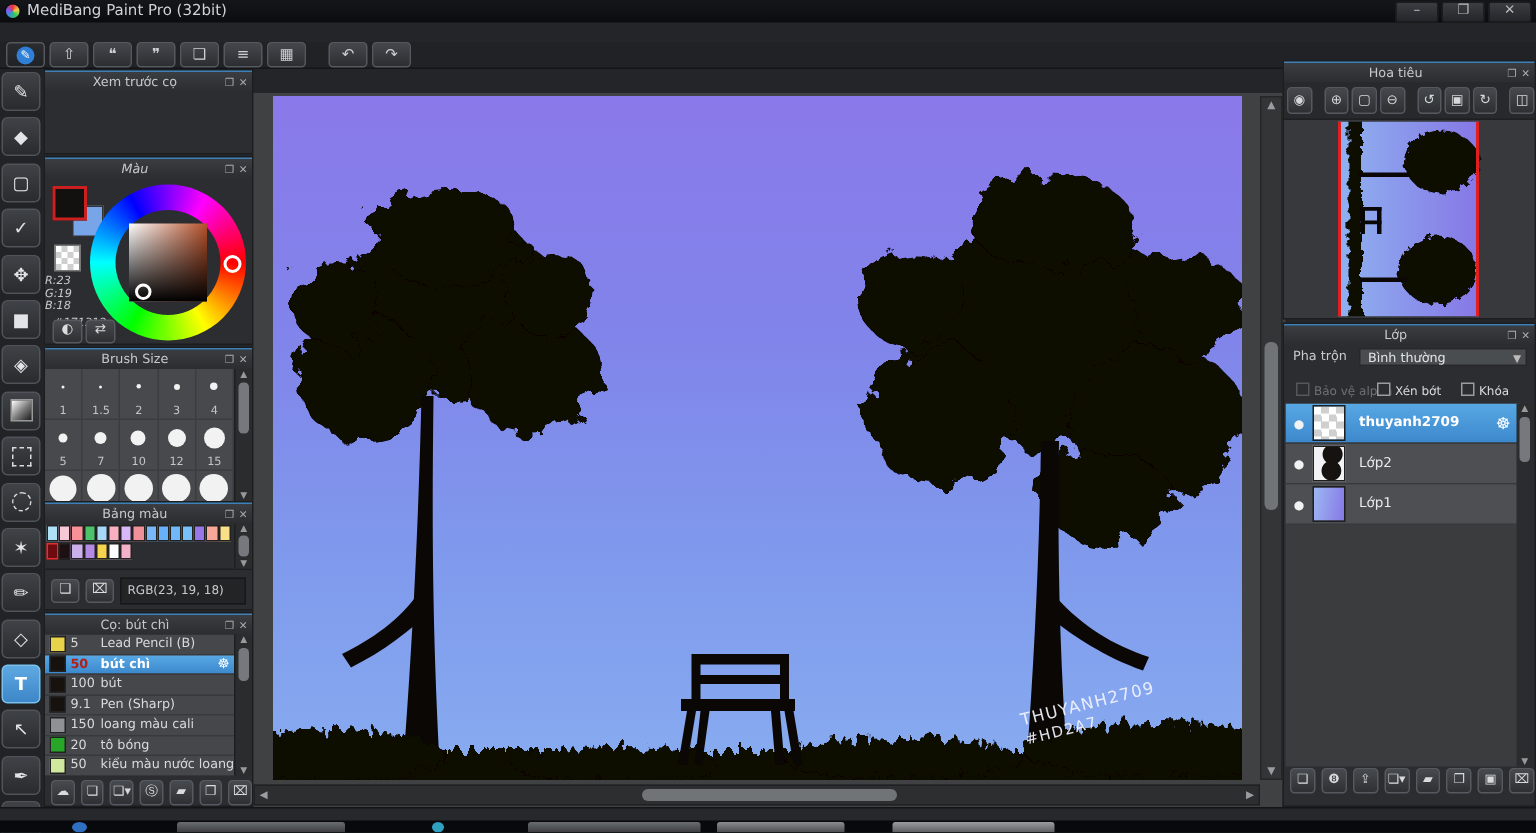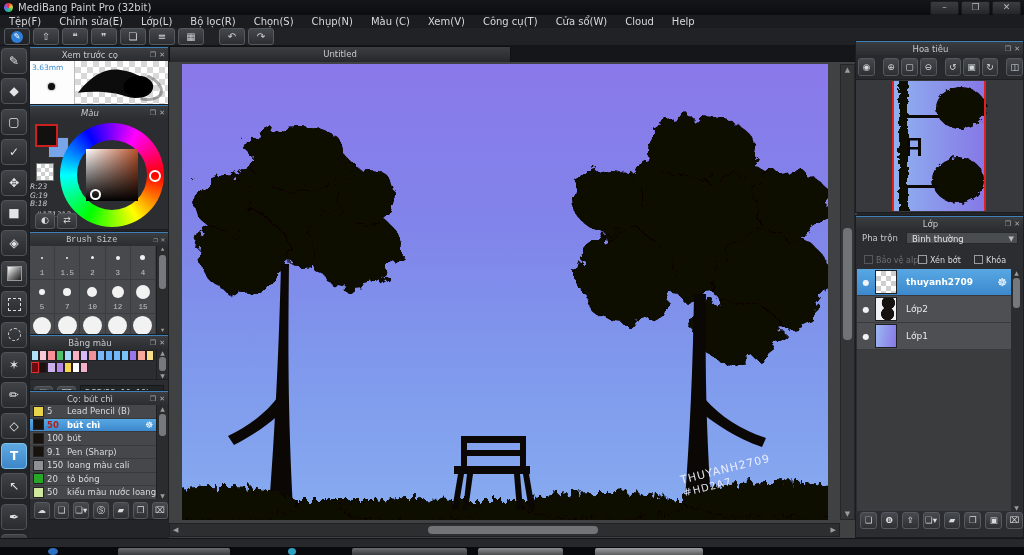--- a/index.html
+++ b/index.html
@@ -68,21 +68,21 @@
   .wheel{position:absolute;right:4px;top:4px;width:104px;height:104px;border-radius:50%;
     background:conic-gradient(from 90deg,#f00,#ff0,#0f0,#0ff,#00f,#f0f,#f00);}
   .wheel-in{position:absolute;left:17px;top:17px;width:70px;height:70px;border-radius:50%;background:#2b2d30;}
   .satsq{position:absolute;left:26px;top:26px;width:52px;height:52px;
     background:linear-gradient(to top,#000,rgba(0,0,0,0)),linear-gradient(to right,#fff,#b5502a);}
   .ring-ind{position:absolute;right:3px;top:47px;width:8px;height:8px;border:2px solid #fff;border-radius:50%;background:transparent;}
   .sq-ind{position:absolute;left:30px;top:66px;width:7px;height:7px;border:2px solid #fff;border-radius:50%;}
   .palette-btn{position:absolute;left:5px;top:94px;}
   .swap-btn{position:absolute;left:27px;top:94px;}
   
-  #p-bsize{top:185px;height:102px;font-family:Liberation Mono, monospace;}
+  #p-bsize{top:185px;height:102px;}
   .bs-wrap{display:flex;height:88px;overflow:hidden;}
   .bs-grid{flex:1;display:grid;grid-template-columns:repeat(5,1fr);grid-auto-rows:34px;background:#3c3e41;}
   .bs-cell{background:#47494c;border-right:1px solid #3a3c3f;border-bottom:1px solid #3a3c3f;
     display:flex;flex-direction:column;align-items:center;justify-content:flex-end;padding-bottom:1px;}
   .bs-dot{background:#f2f2f2;border-radius:50%;margin-bottom:auto;margin-top:auto;}
   .bs-label{font-size:7.5px;color:#c2c4c6;height:9px;}
   .vscroll{width:11px;background:#2a2c2e;border-left:1px solid #1d1f21;position:relative;}
   .vs-up,.vs-dn{position:absolute;left:0;width:11px;font-size:6px;color:#999;text-align:center;}
   .vs-up{top:0;} .vs-dn{bottom:0;}
   .vs-thumb{position:absolute;left:2px;width:7px;border-radius:3px;background:#75787c;}
@@ -92,21 +92,21 @@
   .pal-rows{flex:1;padding:1px;}
   .pal-row{display:flex;}
   .pal-sw{width:8.2px;height:11px;border:1px solid #222;margin:0 0 1px 0;box-sizing:border-box;}
   .pal-sw.sel{border:1px solid #e03030;}
   .pal-foot{display:flex;align-items:center;height:27px;border-top:1px solid #1d1f21;}
   .pf-btn{width:17px;height:14px;margin-left:4px;background:linear-gradient(#46494d,#2e3034);
     border:1px solid #565a60;border-radius:3px;font-size:9px;color:#ddd;text-align:center;line-height:13px;}
   .pf-rgb{flex:1;margin:0 4px;height:16px;background:#222426;border:1px solid #151719;
     font-size:8px;color:#c8cacc;line-height:16px;padding-left:4px;}
   
-  #p-brushes{top:344px;height:130px;}
+  #p-brushes{top:362px;height:130px;}
   .brush-wrap{display:flex;height:94px;overflow:hidden;}
   .brushlist{flex:1;background:#3f4144;overflow:hidden;}
   .brow{height:12.5px;display:flex;align-items:center;font-size:8.5px;color:#d8dadc;
     border-bottom:1px solid #37393b;background:#45474a;}
   .brow.sel{background:linear-gradient(#58a8e4,#3c88cc);color:#fff;font-weight:bold;}
   .brow .bsw{width:9px;height:9px;border:1px solid #222;margin:0 3px;}
   .brow .bsz{width:20px;}
   .brow.sel .bsz{color:#b02018;}
   .brow .bnm{flex:1;white-space:nowrap;overflow:hidden;}
   .brow .bgear{margin-right:3px;color:#fff;font-size:9px;}
@@ -183,34 +183,20 @@
   <div class="titlebar">
     <span class="appicon"></span>
     <span>MediBang Paint Pro (32bit)</span>
     <span class="wctrls">
       <span class="wctrl">–</span>
       <span class="wctrl">❐</span>
       <span class="wctrl">✕</span>
     </span>
   </div>
 
-  <div class="menubar">
-      <div class="menu-item">Tệp(F)</div>
-      <div class="menu-item">Chỉnh sửa(E)</div>
-      <div class="menu-item">Lớp(L)</div>
-      <div class="menu-item">Bộ lọc(R)</div>
-      <div class="menu-item">Chọn(S)</div>
-      <div class="menu-item">Chụp(N)</div>
-      <div class="menu-item">Màu (C)</div>
-      <div class="menu-item">Xem(V)</div>
-      <div class="menu-item">Công cụ(T)</div>
-      <div class="menu-item">Cửa sổ(W)</div>
-      <div class="menu-item">Cloud</div>
-      <div class="menu-item">Help</div>
-    </div>
 
   <div class="maintoolbar">
       <div class="tbtn active">
         <span class="glyph">✎</span>
       </div>
       <div class="tbtn">
         <span class="glyph">⇧</span>
       </div>
       <div class="tbtn">
         <span class="glyph">❝</span>
@@ -290,33 +276,20 @@
     </div>
 
   <div class="leftpanels">
 
     <div class="panel" id="p-preview">
       <div class="phead">
         <span class="ptitle">Xem trước cọ</span>
       <span class="picon">❐</span>
           <span class="picon">✕</span>
         </div>
-      <div class="prev-body">
-        <div class="prev-left">
-          <span class="prev-size">3.63mm</span>
-          <span class="prev-dot"></span>
-        </div>
-        <div class="prev-right">
-          <svg viewBox="0 0 94 43">
-            <path d="M3,32 C18,13 32,7 46,9 C62,11 74,19 76,27 C78,35 63,40 52,36 C40,31 20,30 3,32 Z" fill="#0c0c0c"></path>
-            <ellipse cx="64" cy="26" rx="15" ry="11" fill="#000"></ellipse>
-            <path d="M73,15 C83,19 89,27 87,33 C84,39 73,40 66,38" fill="none" stroke="#444" stroke-width="3" opacity="0.45"></path>
-          </svg>
-        </div>
-      </div>
     </div>
 
     <div class="panel" id="p-color">
       <div class="phead">
         <span class="ptitle">Màu</span>
       <span class="picon">❐</span>
           <span class="picon">✕</span>
         </div>
       <div class="color-body">
         <div class="fgbg">
@@ -520,23 +493,20 @@
           <div class="fbtn">❏</div>
           <div class="fbtn">❏▾</div>
           <div class="fbtn">Ⓢ</div>
           <div class="fbtn">▰</div>
           <div class="fbtn">❐</div>
           <div class="fbtn">⌧</div>
         </div>
     </div>
   </div>
 
-  <div class="tabbar">
-    <div class="tab">Untitled</div>
-  </div>
 
   <div class="workspace">
     <div class="canvas">
       <svg viewBox="0 0 646 456">
         <defs>
           <filter id="rough" x="-30%" y="-30%" width="160%" height="160%">
             <feTurbulence type="fractalNoise" baseFrequency="0.045" numOctaves="4" seed="7" result="n"></feTurbulence>
             <feDisplacementMap in="SourceGraphic" in2="n" scale="30"></feDisplacementMap>
           </filter>
           <filter id="grassF" x="-20%" y="-60%" width="140%" height="220%">

